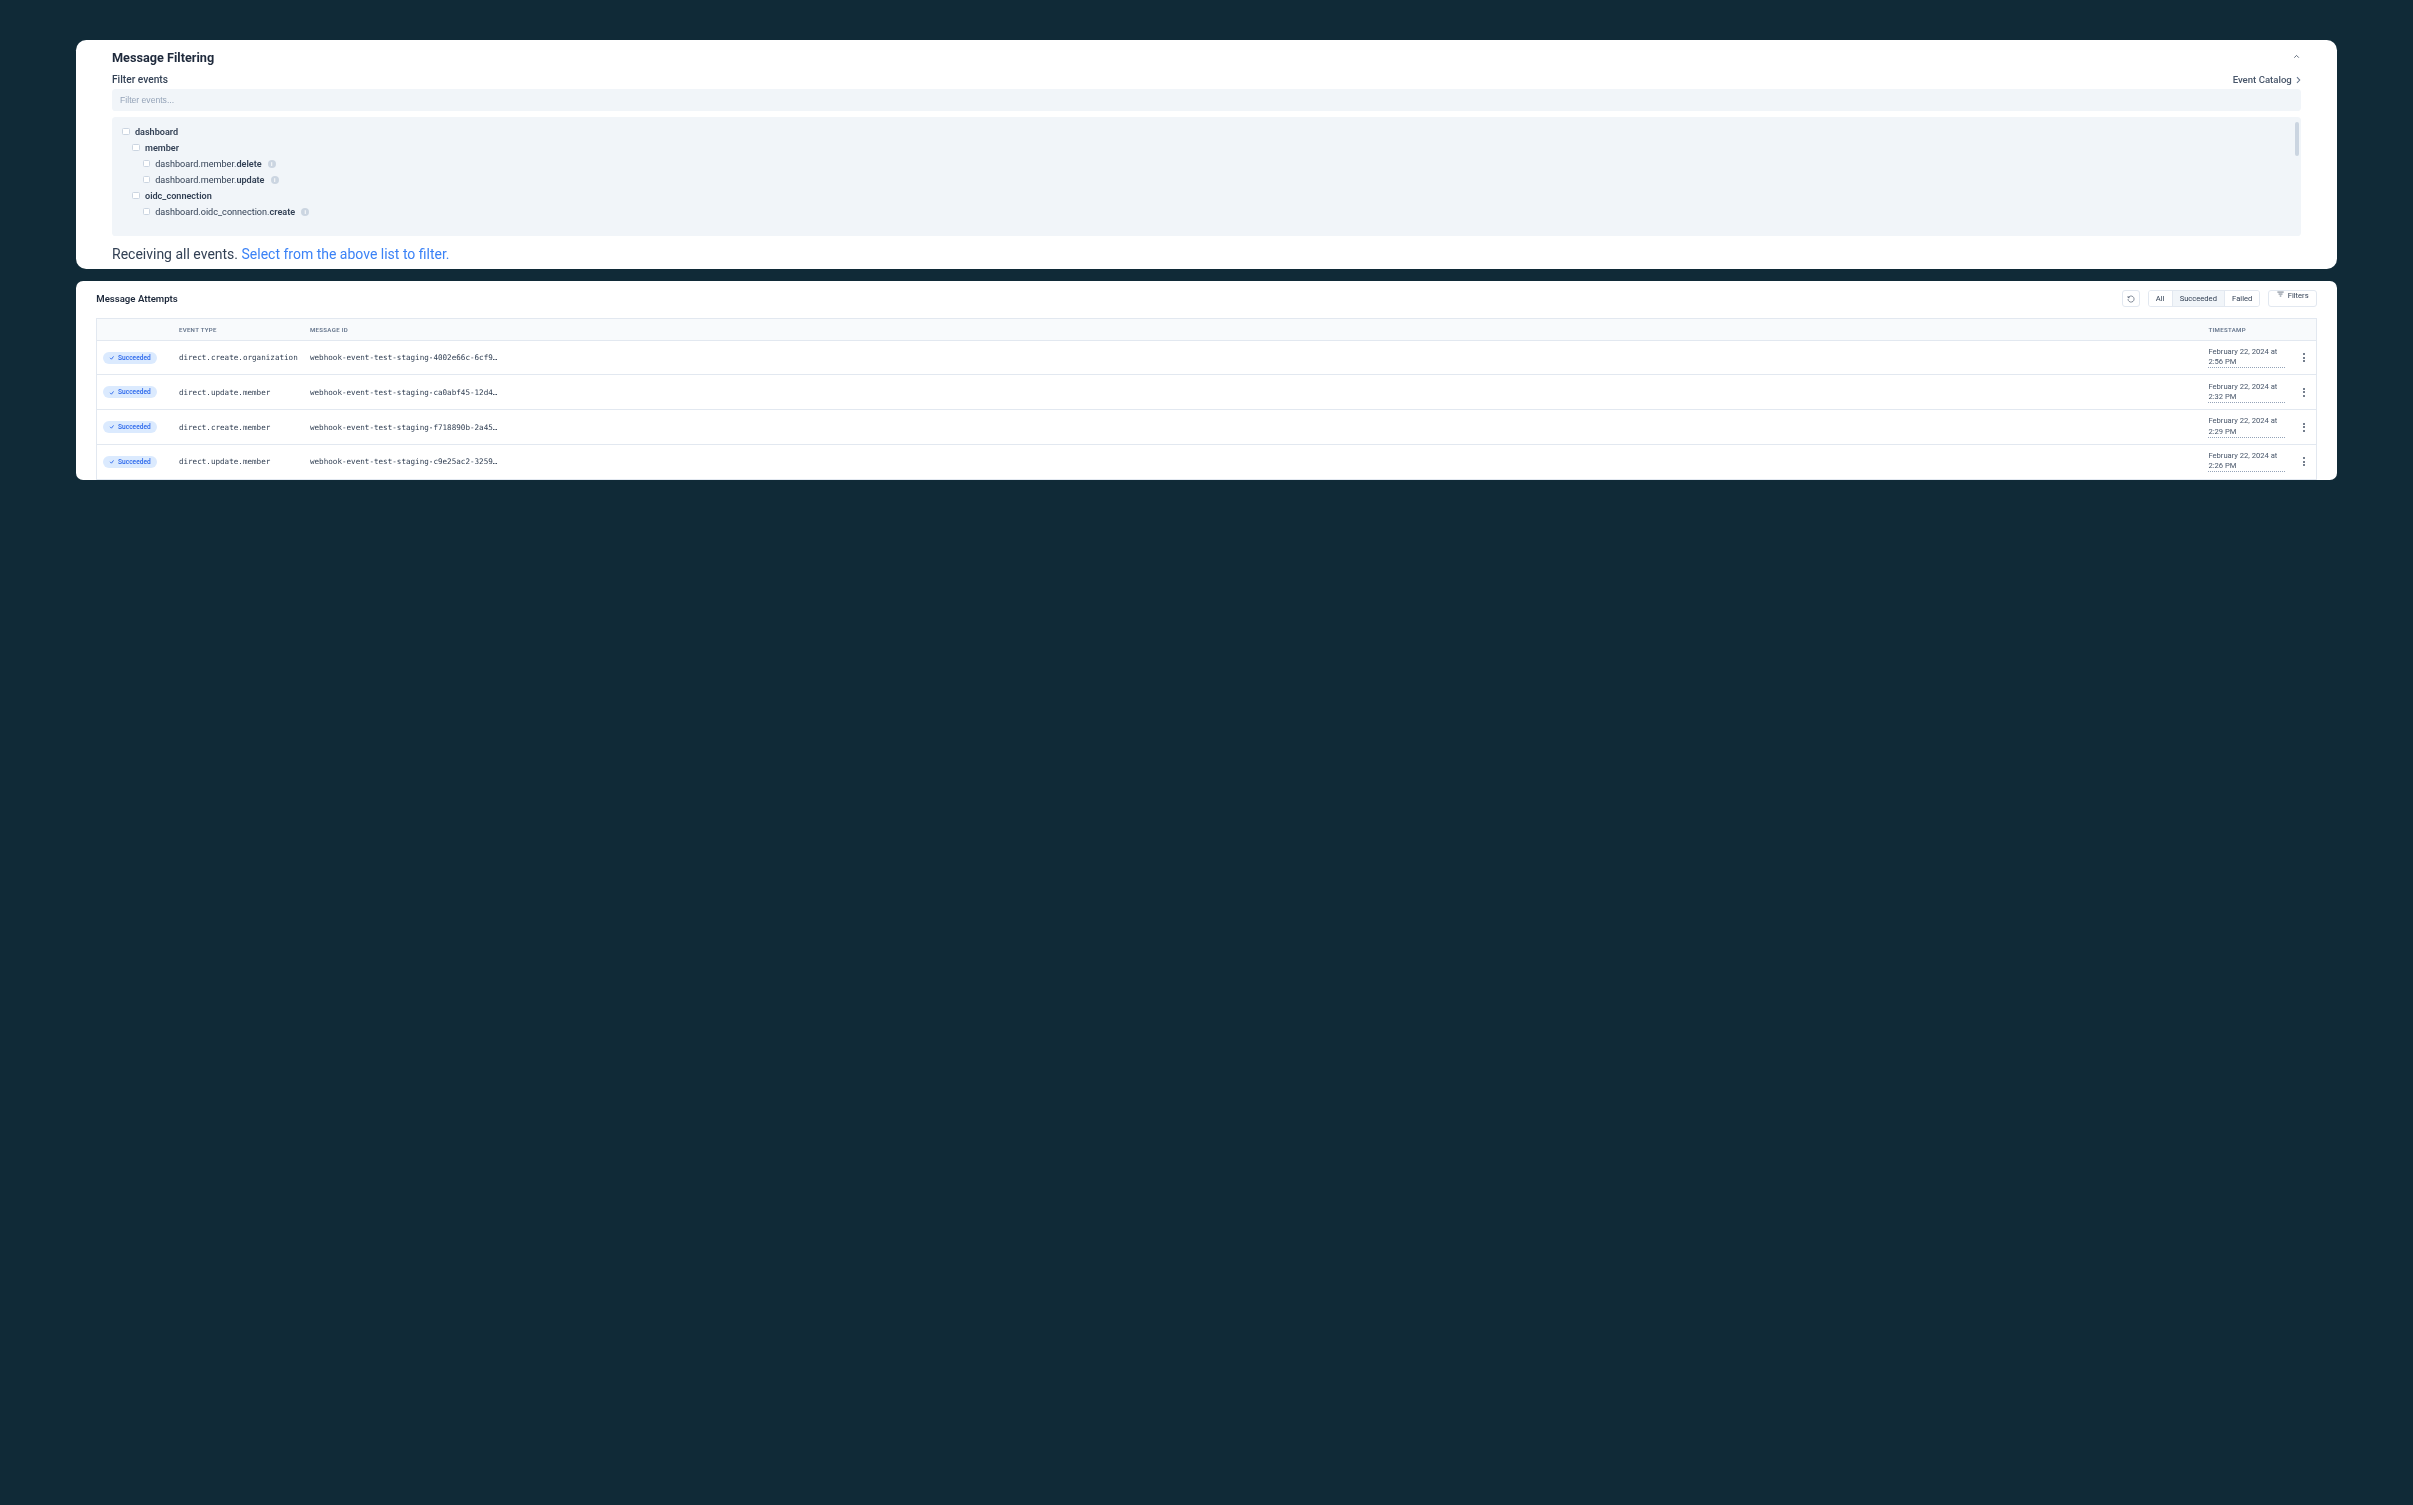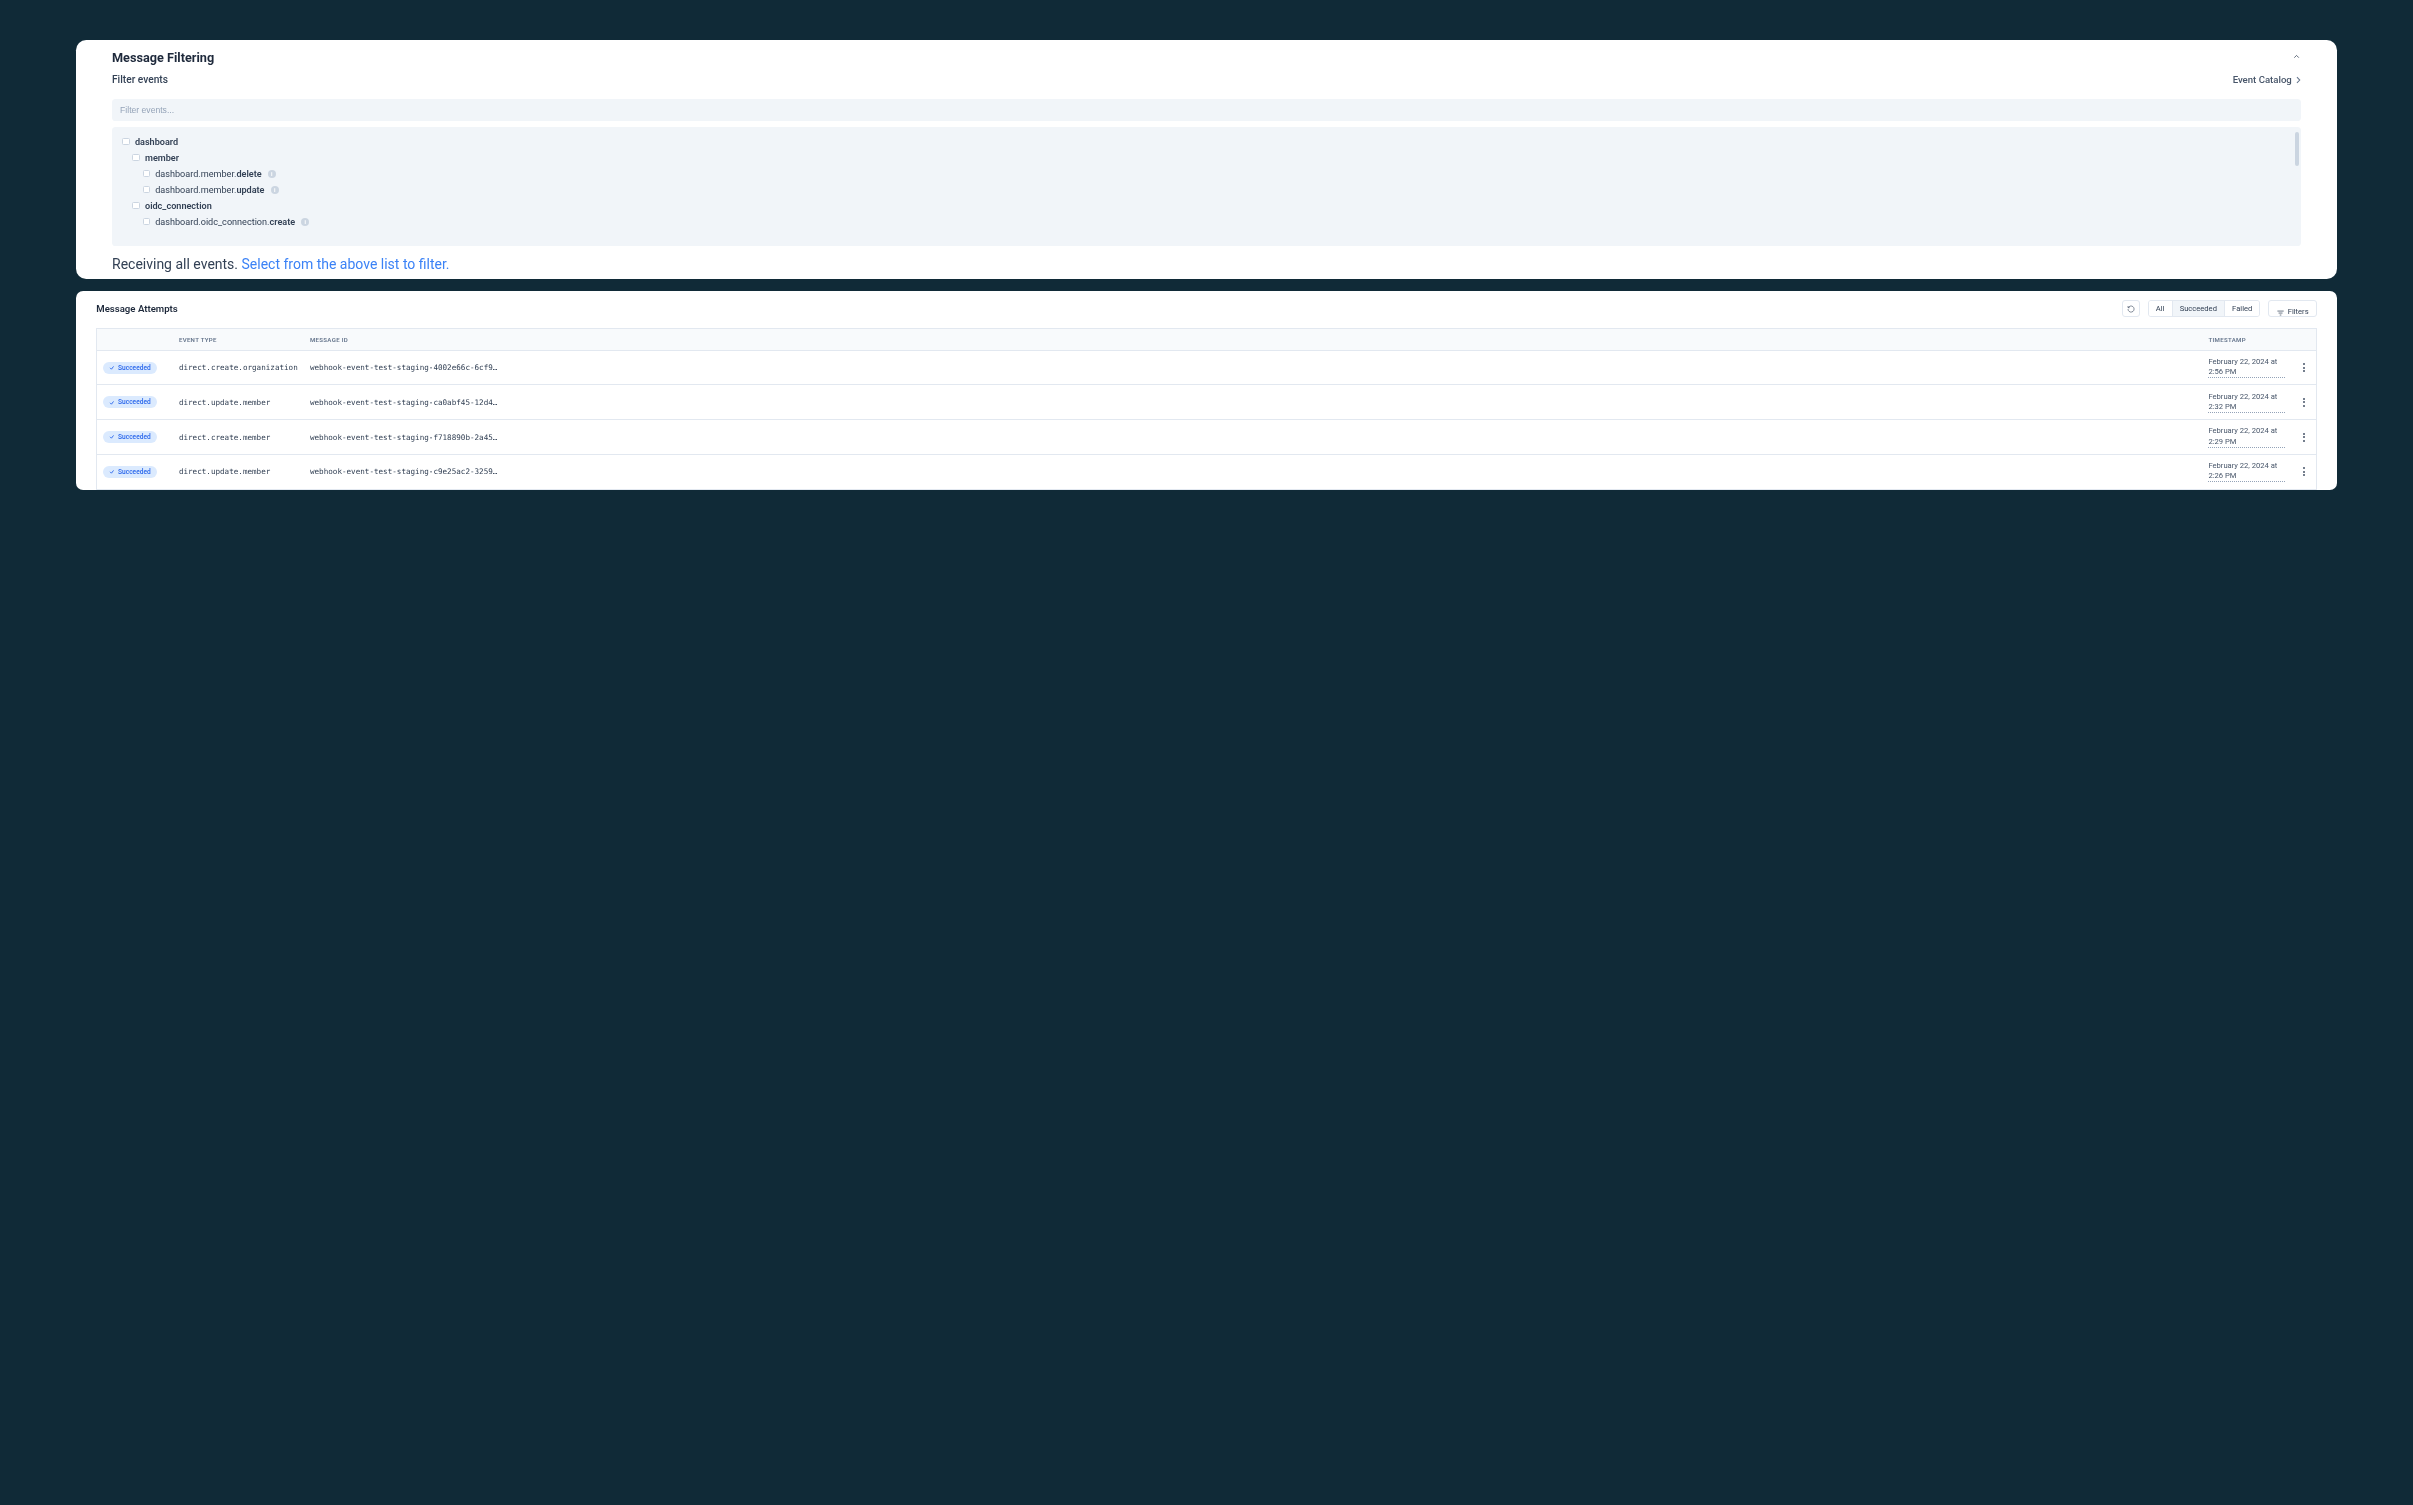--- a/index.html
+++ b/index.html
@@ -32,21 +32,21 @@
       color: #1e293b;
     }
     .chevron-icon {
       width: 9.1px; height: 9.1px;
       stroke: #334155; stroke-width: 2; fill: none;
     }
     .sub-row {
       display: flex;
       justify-content: space-between;
       align-items: center;
-      margin-bottom: 14px;
+      margin-bottom: 4px;
     }
     .sub-title {
       font-size: 10.2px;
       font-weight: 500;
       color: #334155;
     }
     .catalog-link {
       display: flex;
       align-items: center;
       gap: 4.1px;
@@ -167,21 +167,21 @@
       color: #334155;
       cursor: pointer;
       border-right: 0.5px solid #e2e8f0;
       font-family: inherit;
     }
     .seg button:last-child { border-right: none; }
     .seg button.active { background: #f1f5f9; }
 
     .filters-btn {
       display: inline-flex;
-      align-items: flex-end;
+      align-items: flex-start;
       gap: 4.1px;
       height: 17.3px;
       border: 0.5px solid #e2e8f0;
       border-radius: 3px;
       background: #fff;
       padding: 0 7.1px;
       font-size: 7.6px;
       color: #334155;
       cursor: pointer;
       font-family: inherit;

